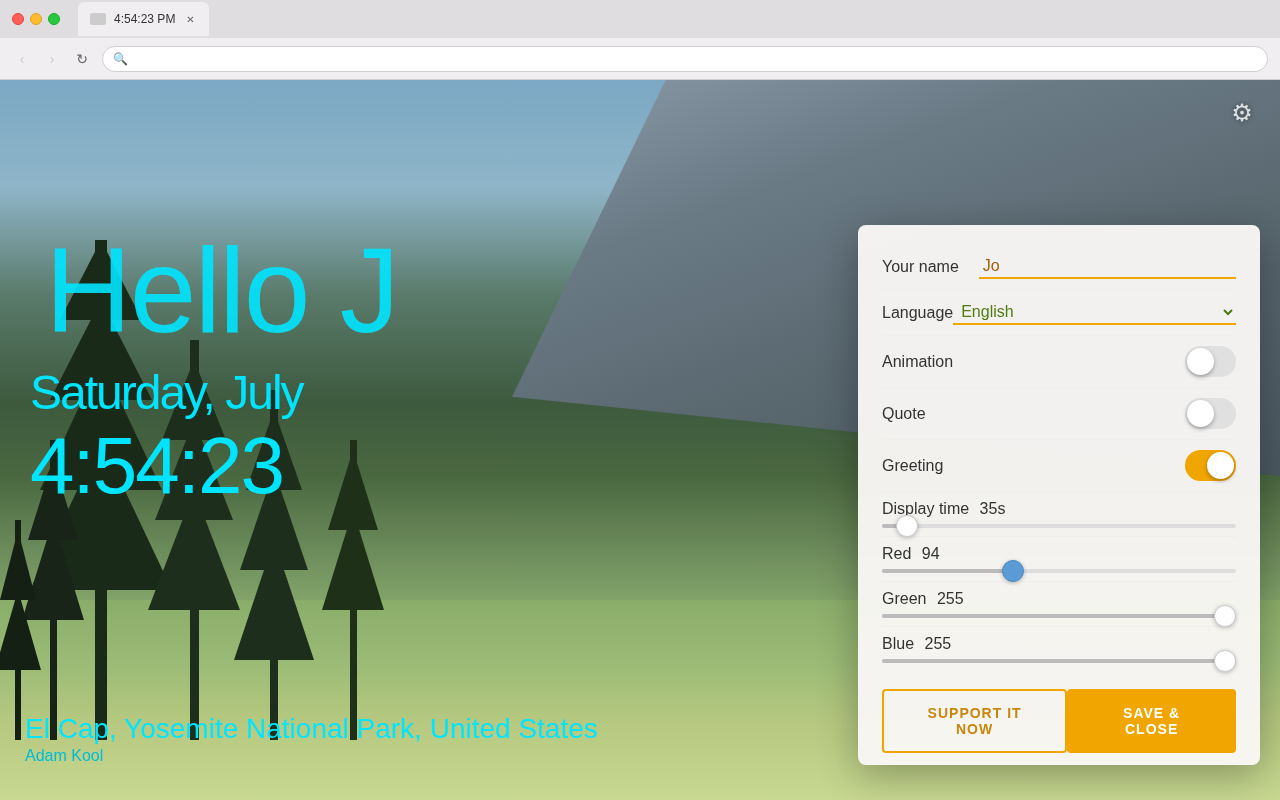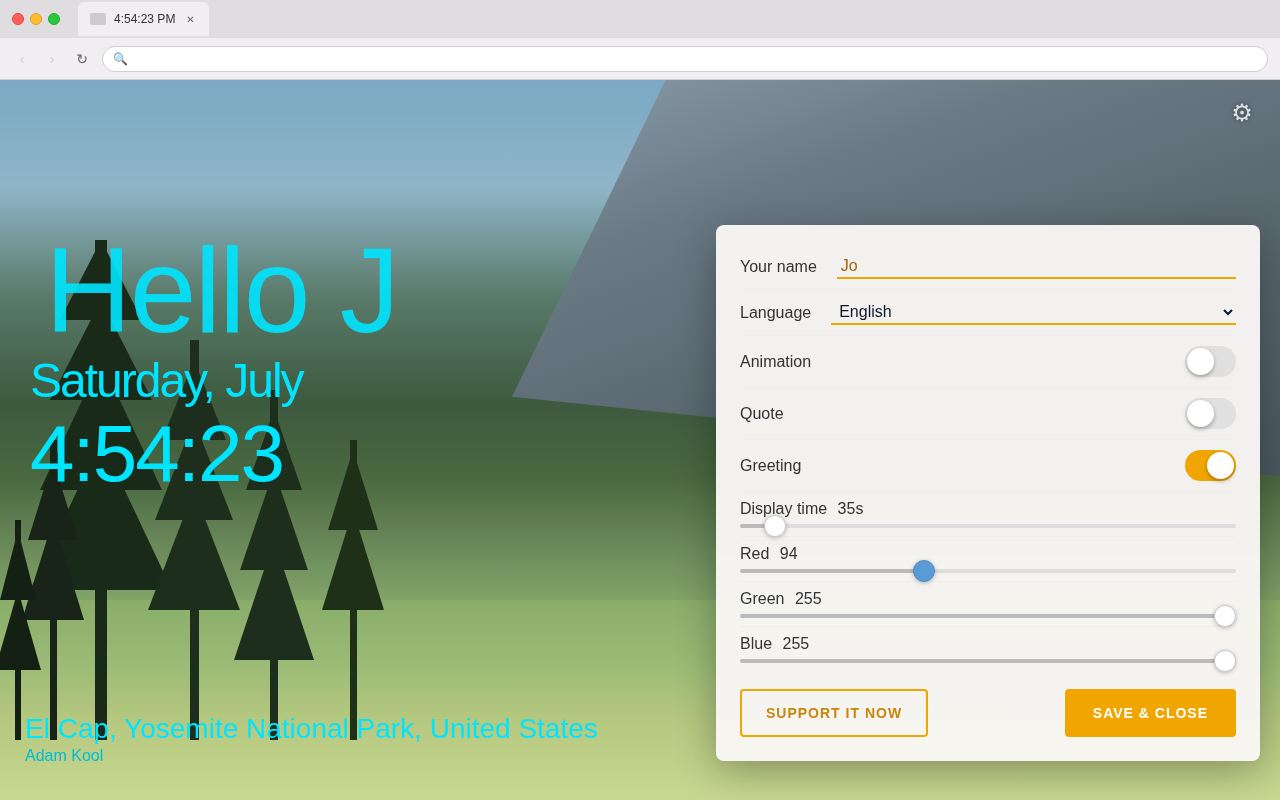--- a/index.html
+++ b/index.html
@@ -154,21 +154,21 @@
     }
     .hello-text {
       font-size: 120px;
       line-height: 1;
       opacity: 0.9;
       margin-left: 15px;
     }
     .date-text {
       font-size: 48px;
       line-height: 1.2;
-      margin-top: 2px;
+      margin-top: 14px;
     }
     .time-text {
       font-size: 80px;
       line-height: 1.1;
     }
 
     
     .location-area {
       position: absolute;
       bottom: 35px;
@@ -199,24 +199,24 @@
       display: flex;
       align-items: center;
       justify-content: center;
     }
 
     
     .settings-panel {
       position: absolute;
       top: 145px;
       right: 20px;
-      width: 544px;
+      width: 402px;
       background: rgba(248, 246, 244, 0.97);
       border-radius: 8px;
-      padding: 20px 24px 24px;
+      padding: 20px 24px 12px;
       box-shadow: 0 10px 40px rgba(0,0,0,0.3);
     }
 
     .setting-row {
       display: flex;
       align-items: center;
       justify-content: space-between;
       padding: 10px 0;
       border-bottom: 1px solid #eee;
     }
@@ -238,26 +238,25 @@
       background: transparent;
       font-size: 16px;
       color: #a16207;
       outline: none;
       padding: 2px 4px;
     }
 
     
     .language-select {
       flex: 1;
-      margin-left: 20px;
       border: none;
       border-bottom: 2px solid #f0a500;
       background: transparent;
       font-size: 16px;
-      color: #0f172a;
+      color: #4d7c0f;
       outline: none;
       padding: 2px 4px;
       cursor: pointer;
       appearance: auto;
     }
 
     
     .toggle {
       width: 51px;
       height: 31px;

